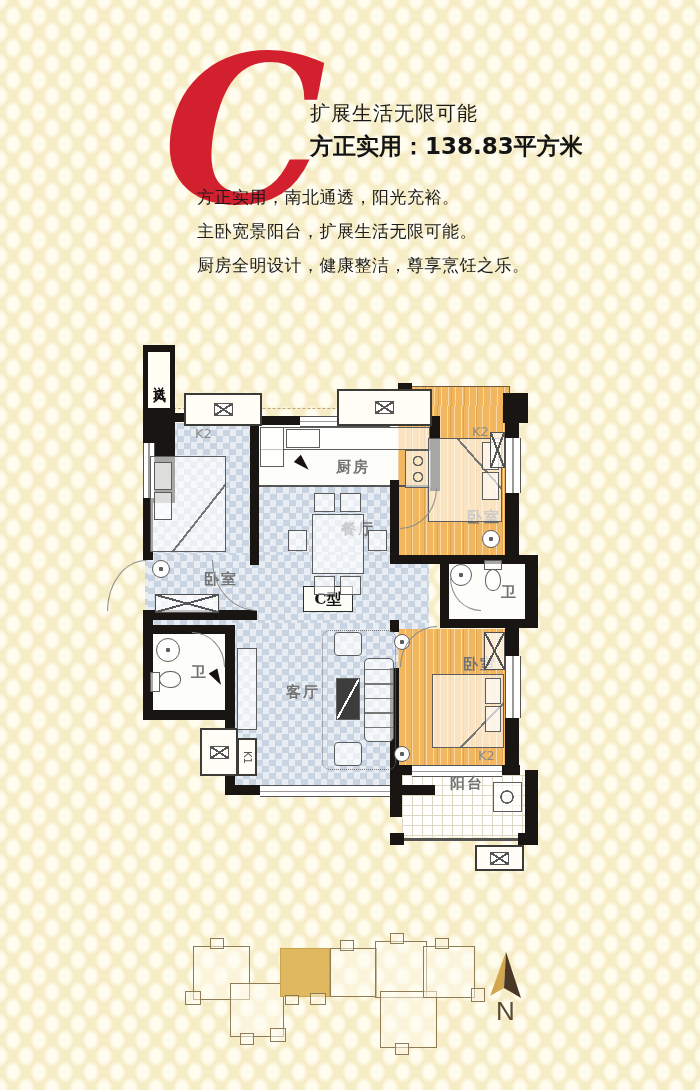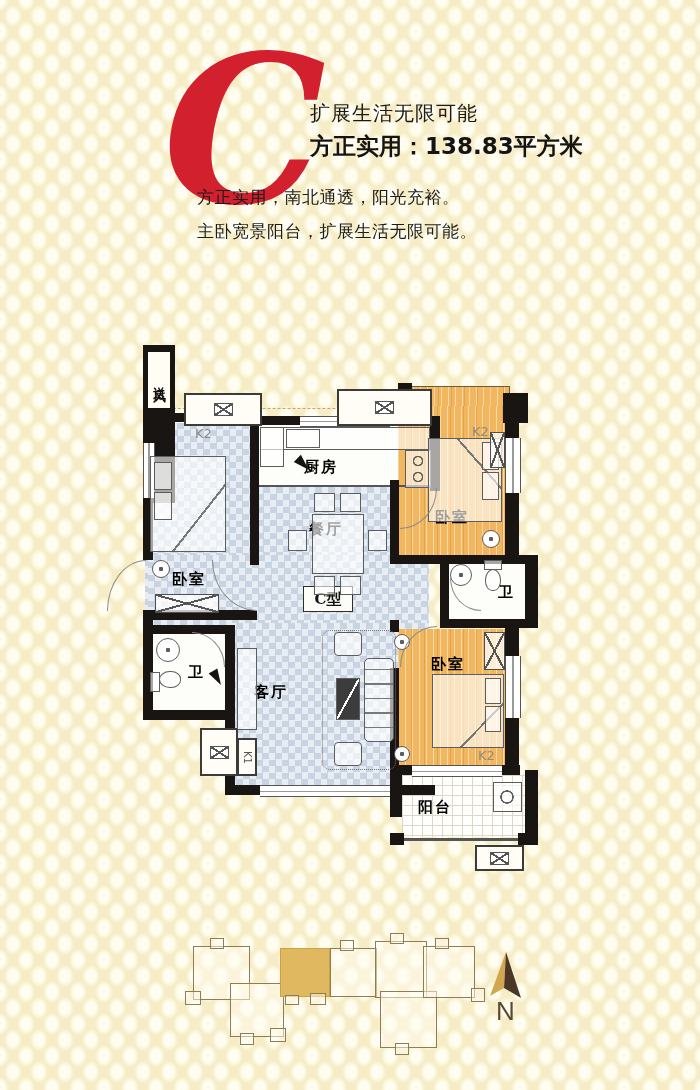--- a/index.html
+++ b/index.html
@@ -32,21 +32,21 @@
   .winh{position:absolute;background:#fff;border-top:1.5px solid #555;border-bottom:1.5px solid #555;
     background-image:linear-gradient(#999,#999);background-size:100% 1px;background-position:center;background-repeat:no-repeat;}
   .winv{position:absolute;background:#fff;border-left:1.5px solid #555;border-right:1.5px solid #555;
     background-image:linear-gradient(90deg,transparent calc(50% - .6px),#999 calc(50% - .6px) calc(50% + .6px),transparent 0);}
   .bay{position:absolute;background:#fffdf6;border:2px solid #3b3b38;display:flex;align-items:center;justify-content:center;}
   .xmark{background-image:
     linear-gradient(to top right,transparent calc(50% - 1px),#555 calc(50% - 1px) calc(50% + 1px),transparent calc(50% + 1px)),
     linear-gradient(to bottom right,transparent calc(50% - 1px),#555 calc(50% - 1px) calc(50% + 1px),transparent calc(50% + 1px));}
   .xs{width:17px;height:11px;border:1.5px solid #555;background-color:#fff;}
   .xbox{position:absolute;border:1.6px solid #4f4f4f;background-color:rgba(255,255,255,.75);}
-  .lbl{position:absolute;font-weight:bold;color:#000000;font-size:15px;letter-spacing:2px;white-space:nowrap;text-align:left;}
+  .lbl{position:absolute;font-weight:bold;color:#737373;font-size:15px;letter-spacing:2px;white-space:nowrap;text-align:right;}
   .k{position:absolute;color:#8b8b88;font-size:13px;letter-spacing:0;}
   .fur{position:absolute;border:1.5px solid #5d5d5d;background:rgba(255,255,255,.62);}
   .circ{position:absolute;border:1.5px solid #5d5d5d;border-radius:50%;background:radial-gradient(circle at center,#5d5d5d 2px,#fff 2.5px);}
   .arc{position:absolute;border:1.5px solid #8a8a8a;}
   .arc-bl{border-top:none;border-right:none;border-radius:0 0 0 100%;}
   .arc-br{border-top:none;border-left:none;border-radius:0 0 100% 0;}
   .arc-tl{border-bottom:none;border-right:none;border-radius:100% 0 0 0;}
   .arc-tr{border-bottom:none;border-left:none;border-radius:0 100% 0 0;}
   .ctype{position:absolute;background:#fdfdf8;border:1.6px solid #2e2e2e;display:flex;align-items:center;justify-content:center;
     font-family:"DejaVu Serif",serif;font-weight:bold;font-size:15px;color:#111;}
@@ -66,20 +66,21 @@
 </head>
 <body>
 
 <div class="letter-c">C</div>
 <div class="unit-title">扩展生活无限可能</div>
 <div class="unit-area">方正实用：138.83平方米</div>
 
 <div class="features">
   <div>方正实用，南北通透，阳光充裕。</div>
   <div>主卧宽景阳台，扩展生活无限可能。</div>
+  <div>厨房全明设计，健康整洁，尊享烹饪之乐。</div>
 </div>
 
 <div class="plan">
 
   <div class="fl blue" style="left:45px;top:85px;width:112px;height:187px;"></div>
   <div class="fl white" style="left:157px;top:87px;width:173px;height:62px;"></div>
   <div class="fl blue" style="left:157px;top:149px;width:133px;height:141px;"></div>
   <div class="fl blue" style="left:48px;top:217px;width:281px;height:70px;"></div>
   <div class="fl blue" style="left:130px;top:285px;width:199px;height:162px;"></div>
   <div class="fl wood" style="left:298px;top:48px;width:110px;height:30px;border:1.5px solid #6b5a3d;"></div>
@@ -148,21 +149,21 @@
   <div class="ctype" style="left:203px;top:248px;width:48px;height:24px;">C型</div>
 
   <div class="lbl" style="left:72px;top:232px;width:66px;">卧室</div>
   <div class="lbl" style="left:204px;top:120px;width:66px;">厨房</div>
   <div class="lbl" style="left:209px;top:182px;width:66px;">餐厅</div>
   <div class="lbl" style="left:154px;top:345px;width:66px;">客厅</div>
   <div class="lbl" style="left:335px;top:170px;width:66px;">卧室</div>
   <div class="lbl" style="left:331px;top:317px;width:66px;">卧室</div>
   <div class="lbl" style="left:398px;top:245px;width:20px;">卫</div>
   <div class="lbl" style="left:88px;top:325px;width:20px;">卫</div>
-  <div class="lbl" style="left:318px;top:460px;width:66px;">阳台</div>
+  <div class="lbl" style="left:318px;top:436px;width:66px;">阳台</div>
   <div class="k" style="left:95px;top:88px;">K2</div>
   <div class="k" style="left:372px;top:86px;">K2</div>
   <div class="k" style="left:378px;top:410px;">K2</div>
 
   <div class="fur" style="left:50px;top:118px;width:74px;height:94px;background-image:linear-gradient(to bottom right,transparent calc(65% - 1px),#777 calc(65% - 1px) calc(65% + 1px),transparent 0);"></div>
   <div class="fur" style="left:54px;top:124px;width:16px;height:26px;"></div>
   <div class="fur" style="left:54px;top:154px;width:16px;height:26px;"></div>
   <div class="circ" style="left:52px;top:222px;width:16px;height:16px;"></div>
   <div class="xbox xmark" style="left:55px;top:256px;width:62px;height:17px;"></div>
 

